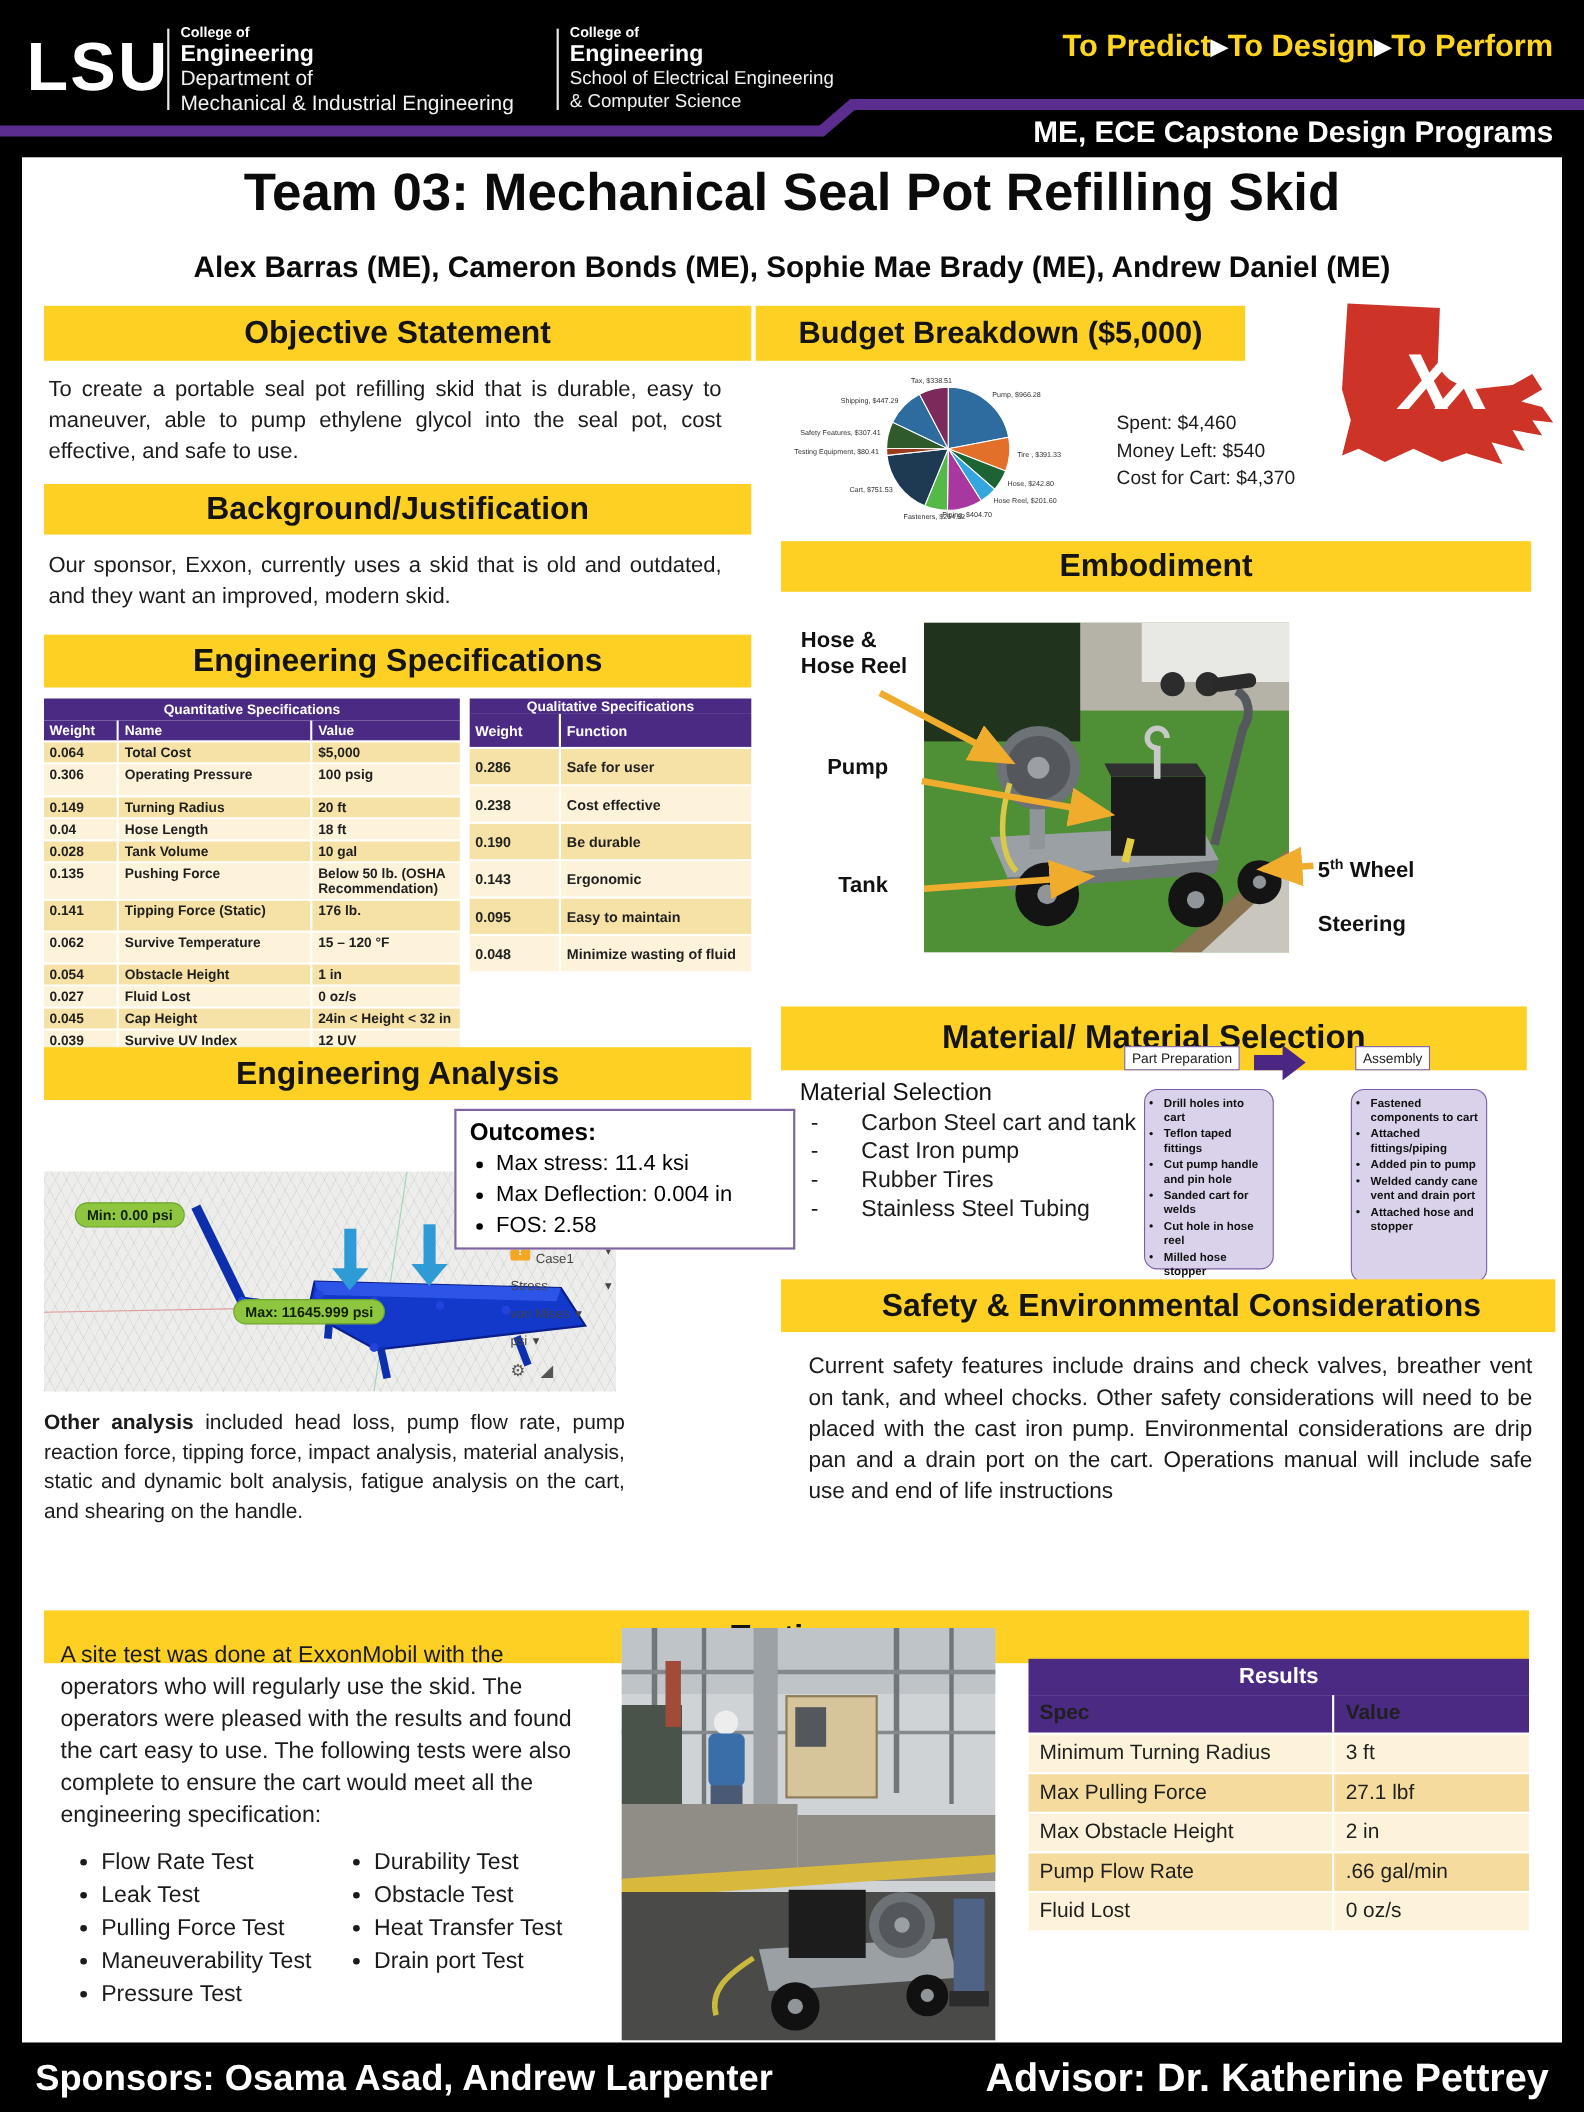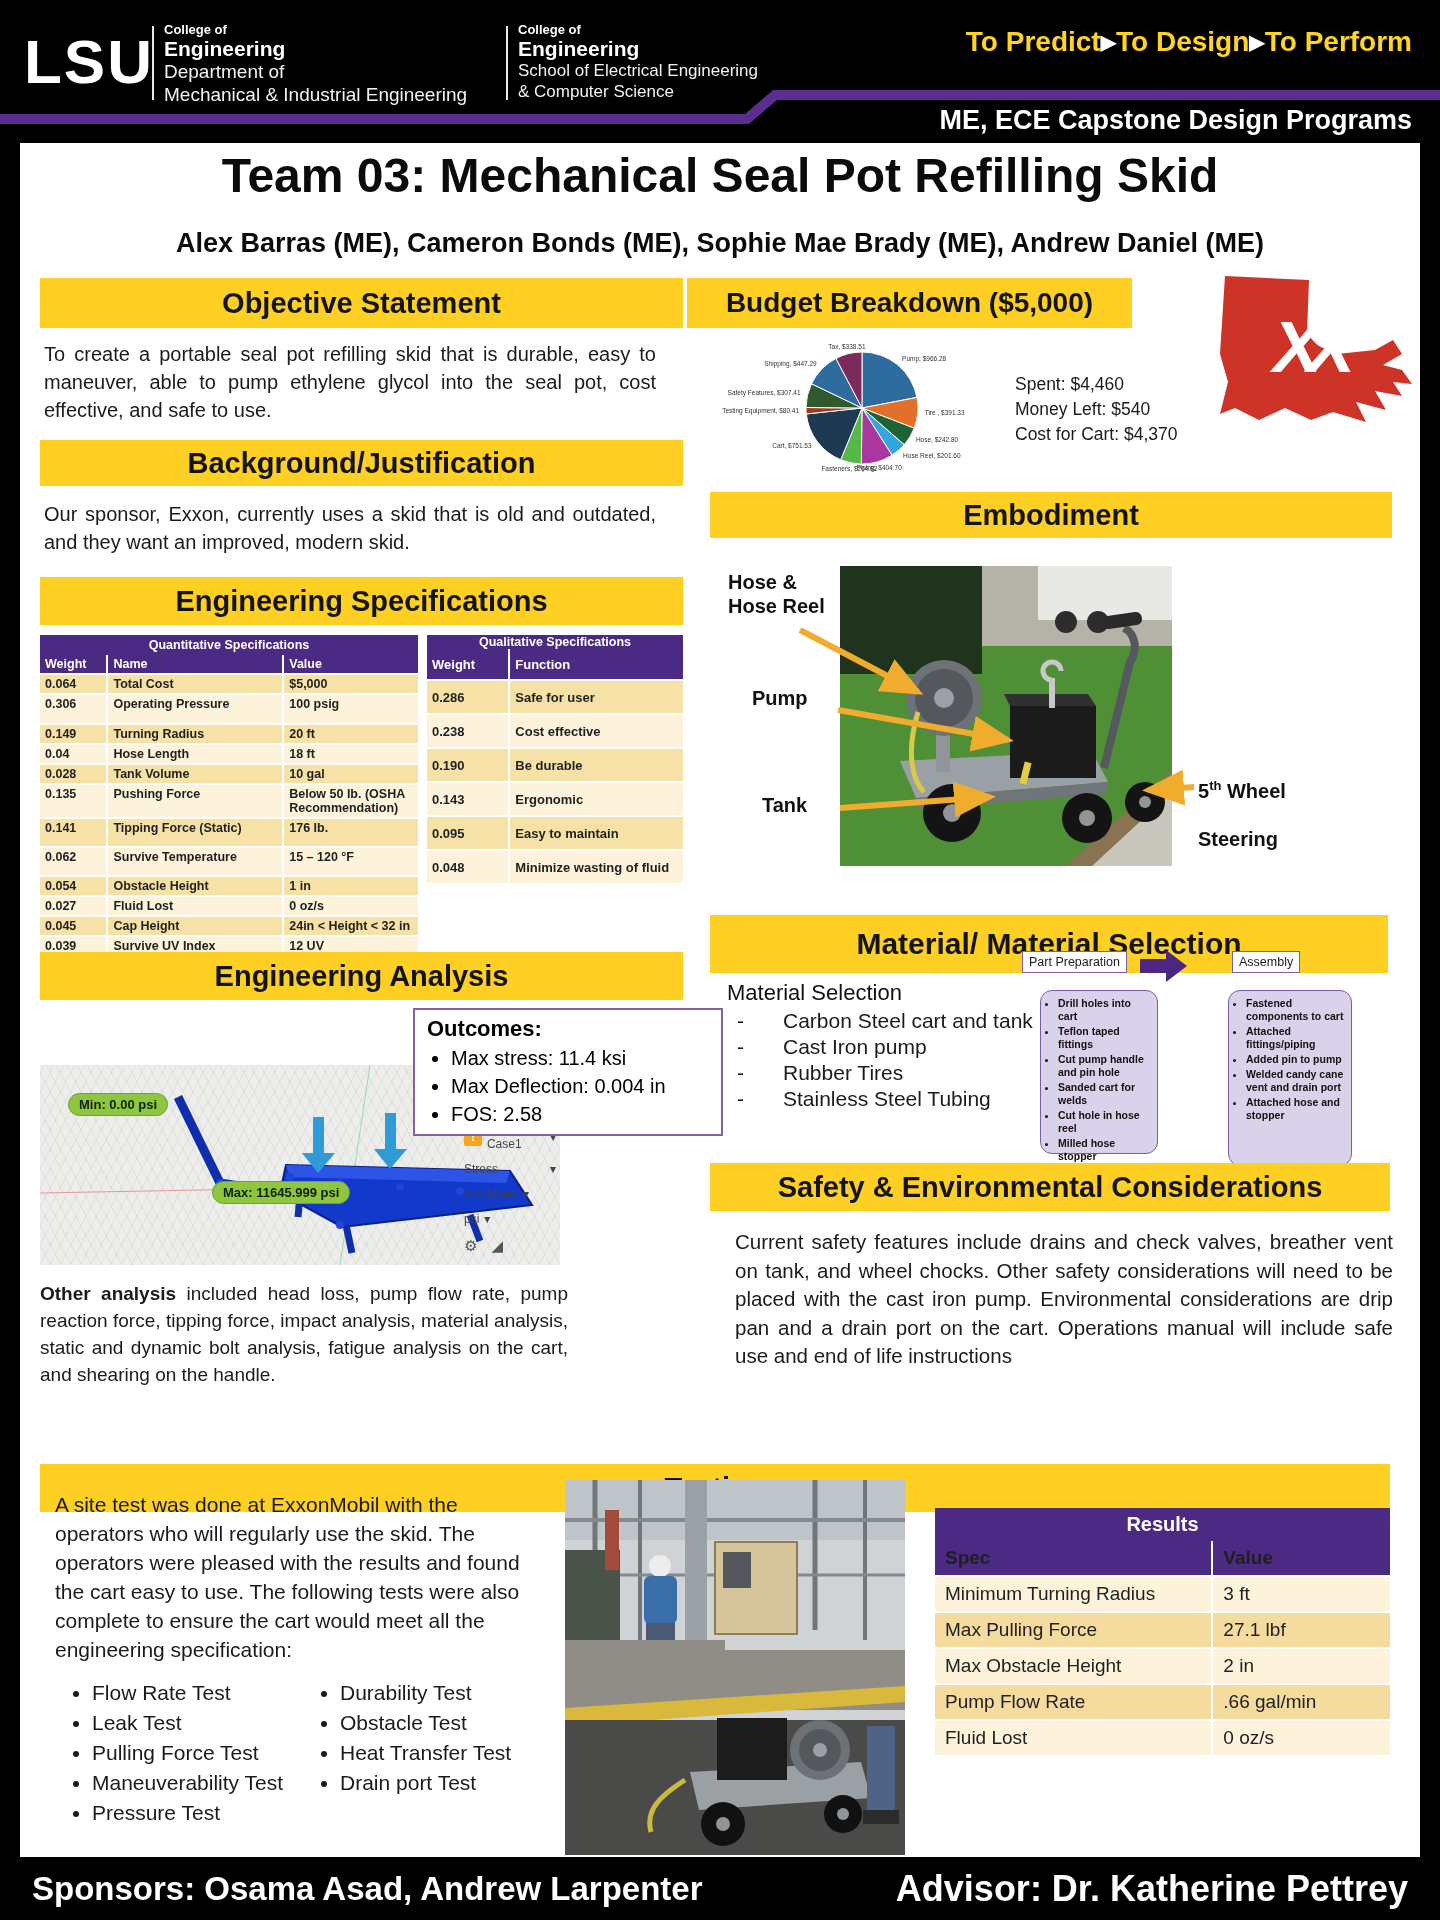--- a/index.html
+++ b/index.html
@@ -399,21 +399,21 @@
 <div class="flow-box" style="left:1228px;top:990px;width:114px;height:162px;">
   <ul>
     <li>Fastened components to cart</li>
     <li>Attached fittings/piping</li>
     <li>Added pin to pump</li>
     <li>Welded candy cane vent and drain port</li>
     <li>Attached hose and stopper</li>
   </ul>
 </div>
 
-<div class="band" style="left:710px;top:1163px;width:680px;height:48px;font-size:29px;">Safety &amp; Environmental Considerations</div>
+<div class="band" style="left:710px;top:1163px;width:680px;height:48px;font-size:29px;padding-left:24px;">Safety &amp; Environmental Considerations</div>
 <div class="para" style="left:735px;top:1228px;width:658px;font-size:20.5px;line-height:28.5px;">Current safety features include drains and check valves, breather vent on tank, and wheel chocks. Other safety considerations will need to be placed with the cast iron pump. Environmental considerations are drip pan and a drain port on the cart. Operations manual will include safe use and end of life instructions</div>
 
 <div class="band" style="left:40px;top:1464px;width:1350px;height:48px;font-size:29px;">Testing</div>
 <div class="para" style="left:55px;top:1490px;width:478px;font-size:21px;line-height:29px;text-align:left;">A site test was done at ExxonMobil with the operators who will regularly use the skid. The operators were pleased with the results and found the cart easy to use. The following tests were also complete to ensure the cart would meet all the engineering specification:</div>
 
 <ul class="test-ul" style="left:70px;top:1678px;width:230px;">
   <li>Flow Rate Test</li>
   <li>Leak Test</li>
   <li>Pulling Force Test</li>
   <li>Maneuverability Test</li>

